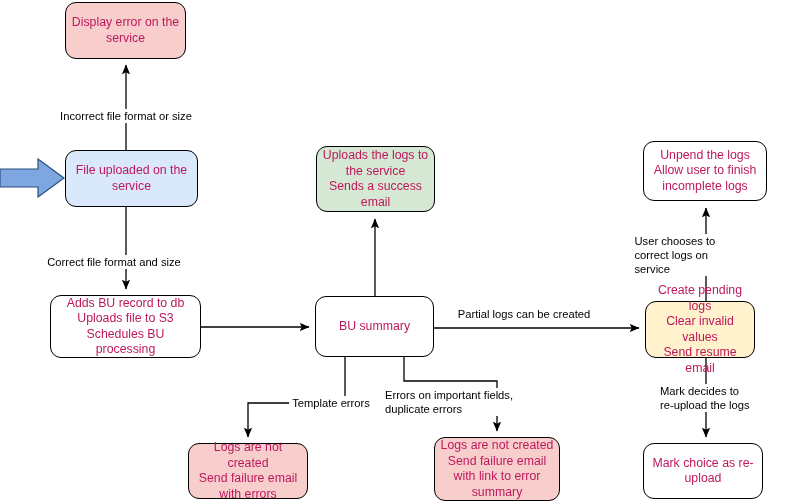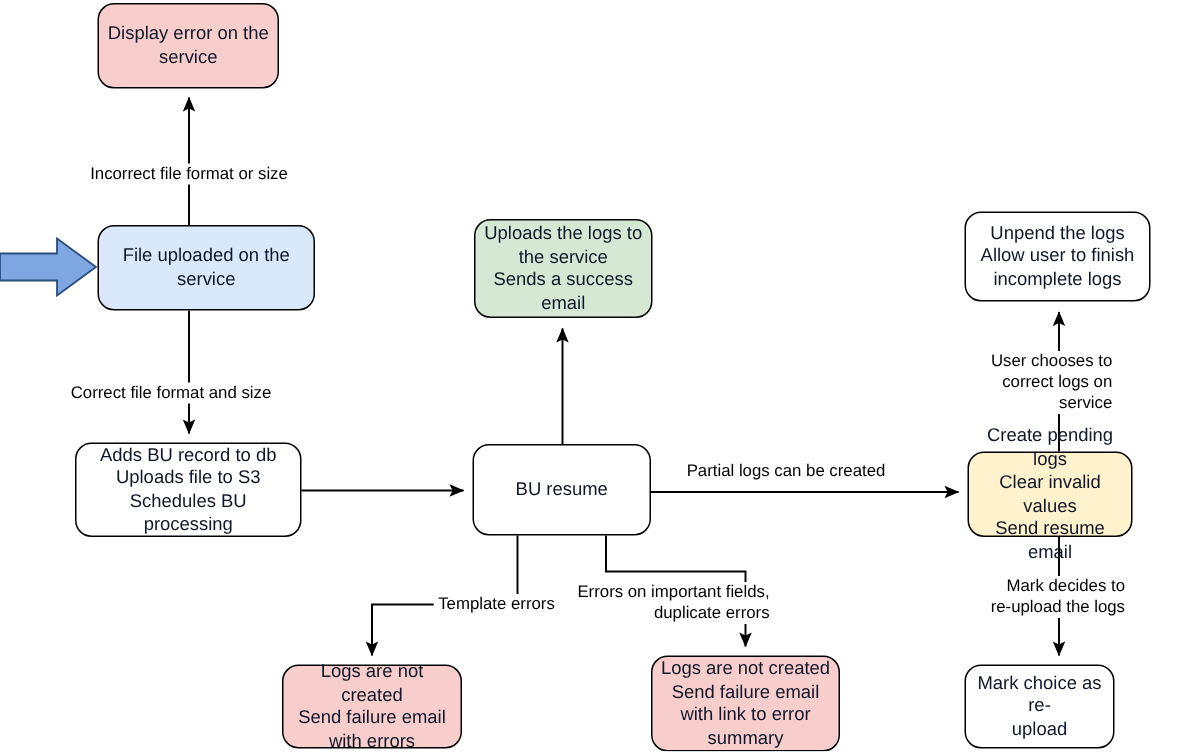--- a/index.html
+++ b/index.html
@@ -27,31 +27,31 @@
     position: absolute;
     box-sizing: border-box;
     border: 1.4px solid #000000;
     border-radius: 11px;
     display: flex;
     align-items: center;
     justify-content: center;
     text-align: center;
     font-size: 12.3px;
     line-height: 15.5px;
-    color: #0f172a;
+    color: #be185d;
     white-space: pre-line;
     padding: 2px 5px;
     z-index: 3;
   }
   .edge-label {
     position: absolute;
     font-size: 11.2px;
     line-height: 14px;
     color: #000000;
-    text-align: right;
+    text-align: left;
     white-space: pre-line;
     background: #ffffff;
     padding: 0 3px;
     z-index: 4;
   }
   .in-arrow {
     position: absolute;
     z-index: 2;
   }
 </style>
@@ -104,52 +104,52 @@
     </g>
   </svg>
 
   <svg class="in-arrow" style="left:0px; top:158px; width:66px; height:40px;" viewBox="0 0 66 40" xmlns="http://www.w3.org/2000/svg">
     <path d="M0,11 L38,11 L38,1 L64,20 L38,39 L38,29 L0,29 Z" fill="#7ea6e0" stroke="#2a4f7f" stroke-width="1.2" stroke-linejoin="miter"></path>
   </svg>
 
   <div class="node" style="left:65px; top:2px; width:121px; height:57px; background:#f8cecc;">Display error on the
 service</div>
 
-  <div class="node" style="left:65px; top:150px; width:145px; height:57px; background:#dae8fc;">File uploaded on the
+  <div class="node" style="left:65px; top:150px; width:133px; height:57px; background:#dae8fc;">File uploaded on the
 service</div>
 
   <div class="node" style="left:50px; top:295px; width:151px; height:63px; background:#ffffff;">Adds BU record to db
 Uploads file to S3
 Schedules BU processing</div>
 
   <div class="node" style="left:316px; top:146px; width:119px; height:66px; background:#d5e8d4;">Uploads the logs to
 the service
 Sends a success
 email</div>
 
-  <div class="node" style="left:315px; top:296px; width:119px; height:61px; background:#ffffff;">BU resume</div>
+  <div class="node" style="left:315px; top:296px; width:119px; height:61px; background:#ffffff;">BU summary</div>
 
   <div class="node" style="left:188px; top:443px; width:120px; height:56px; background:#f8cecc;">Logs are not created
 Send failure email
 with errors</div>
 
   <div class="node" style="left:434px; top:437px; width:126px; height:64px; background:#f8cecc;">Logs are not created
 Send failure email
 with link to error
 summary</div>
 
   <div class="node" style="left:643px; top:141px; width:124px; height:60px; background:#ffffff;text-align:center;">Unpend the logs
 Allow user to finish
 incomplete logs</div>
 
   <div class="node" style="left:645px; top:301px; width:110px; height:57px; background:#fff2cc;">Create pending logs
 Clear invalid values
 Send resume email</div>
 
-  <div class="node" style="left:643px; top:443px; width:100px; height:56px; background:#ffffff;">Mark choice as re-
+  <div class="node" style="left:643px; top:443px; width:120px; height:56px; background:#ffffff;">Mark choice as re-
 upload</div>
 
   <div class="edge-label" style="left:126px; top:116px; transform:translate(-50%,-50%);">Incorrect file format or size</div>
 
   <div class="edge-label" style="left:114px; top:262px; transform:translate(-50%,-50%);">Correct file format and size</div>
 
 
   <div class="edge-label" style="left:524px; top:314px; transform:translate(-50%,-50%);">Partial logs can be created</div>
 
   <div class="edge-label" style="left:331px; top:403px; transform:translate(-50%,-50%);">Template errors</div>

